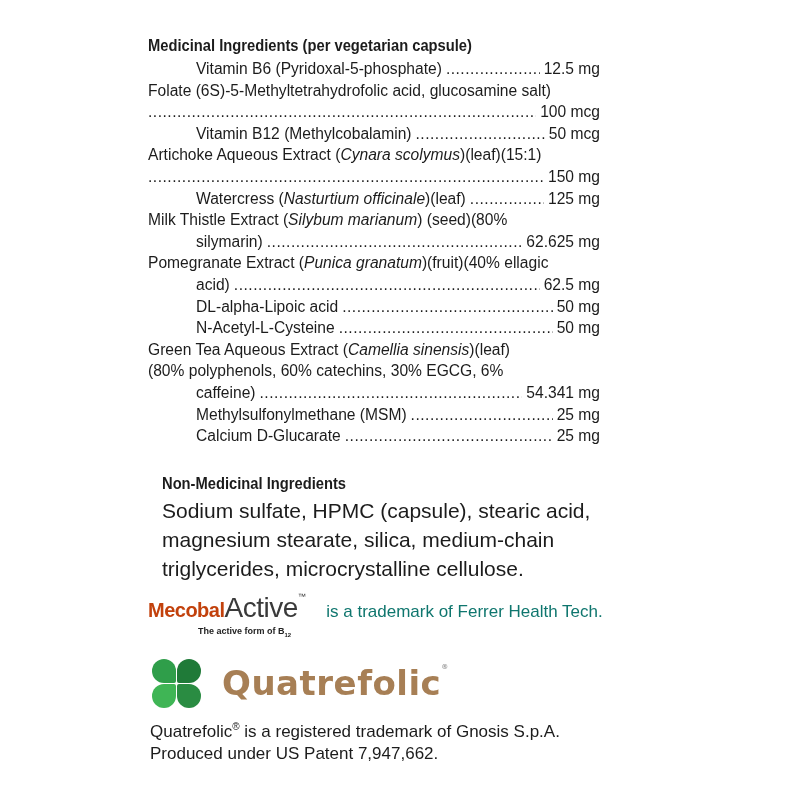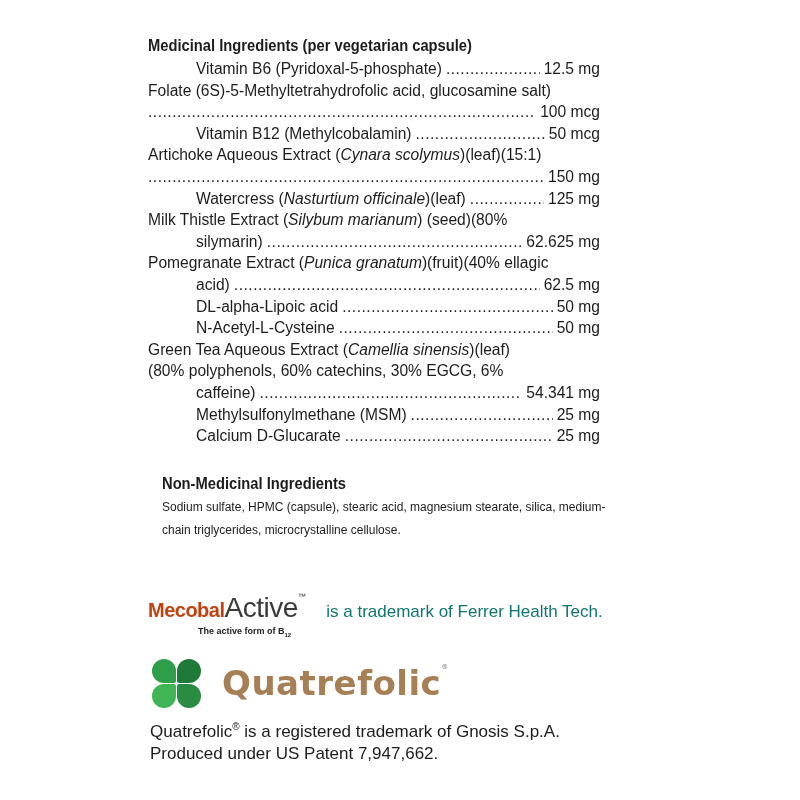--- a/index.html
+++ b/index.html
@@ -10,21 +10,21 @@
              transform:scaleX(0.92); transform-origin:left; white-space:nowrap; }
   .row { font-size:15.6px; line-height:21.6px; display:flex; align-items:baseline;
          white-space:nowrap; }
   .row .name { flex:0 0 auto;margin-left:48px; }
   .row .dots { flex:1 1 auto; overflow:hidden; margin:0 4px; letter-spacing:0.5px; }
   .row .dots::before { content:"........................................................................................................................................................"; }
   .row .amt { flex:0 0 auto; }
   .line { font-size:15.6px; line-height:21.6px; white-space:nowrap; }
   i { font-style:italic; }
   .nonmed { position:absolute; left:148px; top:474px; width:460px;margin-left:14px; }
-  .nonmed .text { font-size:12px; line-height:23px; }
+  .nonmed .text { font-size:21px; line-height:29px; }
   .mecobal { position:absolute; left:148px; top:592px; white-space:nowrap; }
   .mecobal .brand1 { color:#c2410c; font-size:20px; font-weight:bold; letter-spacing:-0.5px; }
   .mecobal .brand2 { color:#3a3a3a; font-size:28px; letter-spacing:-0.5px; }
   .mecobal .tm { font-size:8px; vertical-align:top; color:#333; }
   .mecobal .desc { font-size:17px; color:#0f766e; margin-left:16px; }
   .mecobal .sub { position:absolute; left:50px; top:34px; font-size:9px; font-weight:bold; color:#222; }
   .mecobal .sub sub { font-size:6px; }
   .quatre { position:absolute; left:150px; top:657px; display:flex; align-items:center; }
   .clover { width:52px; height:52px; position:relative; }
   .leaf { position:absolute; width:24px; height:24px; border-radius:50% 50% 50% 50%; }

